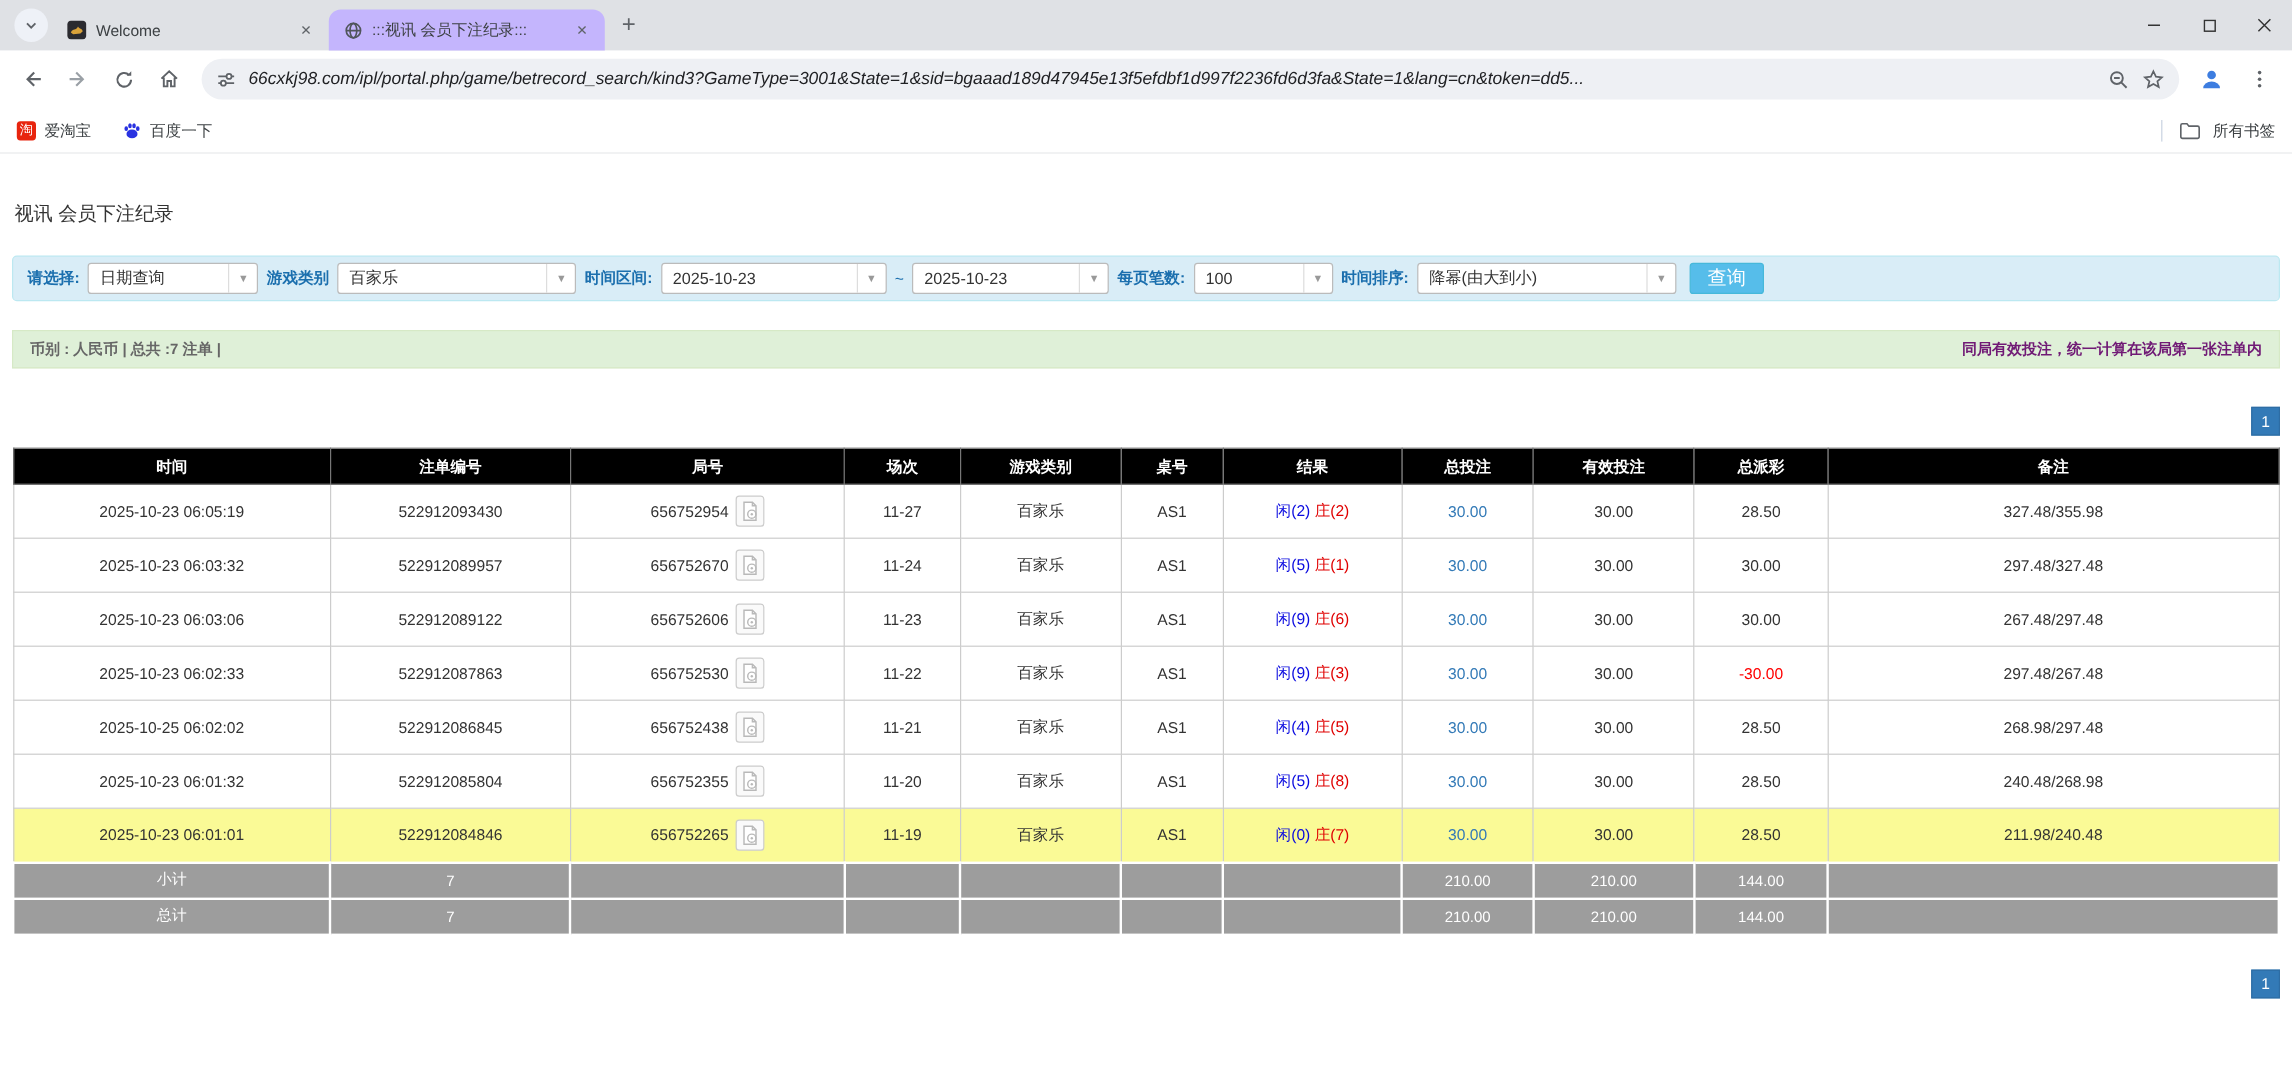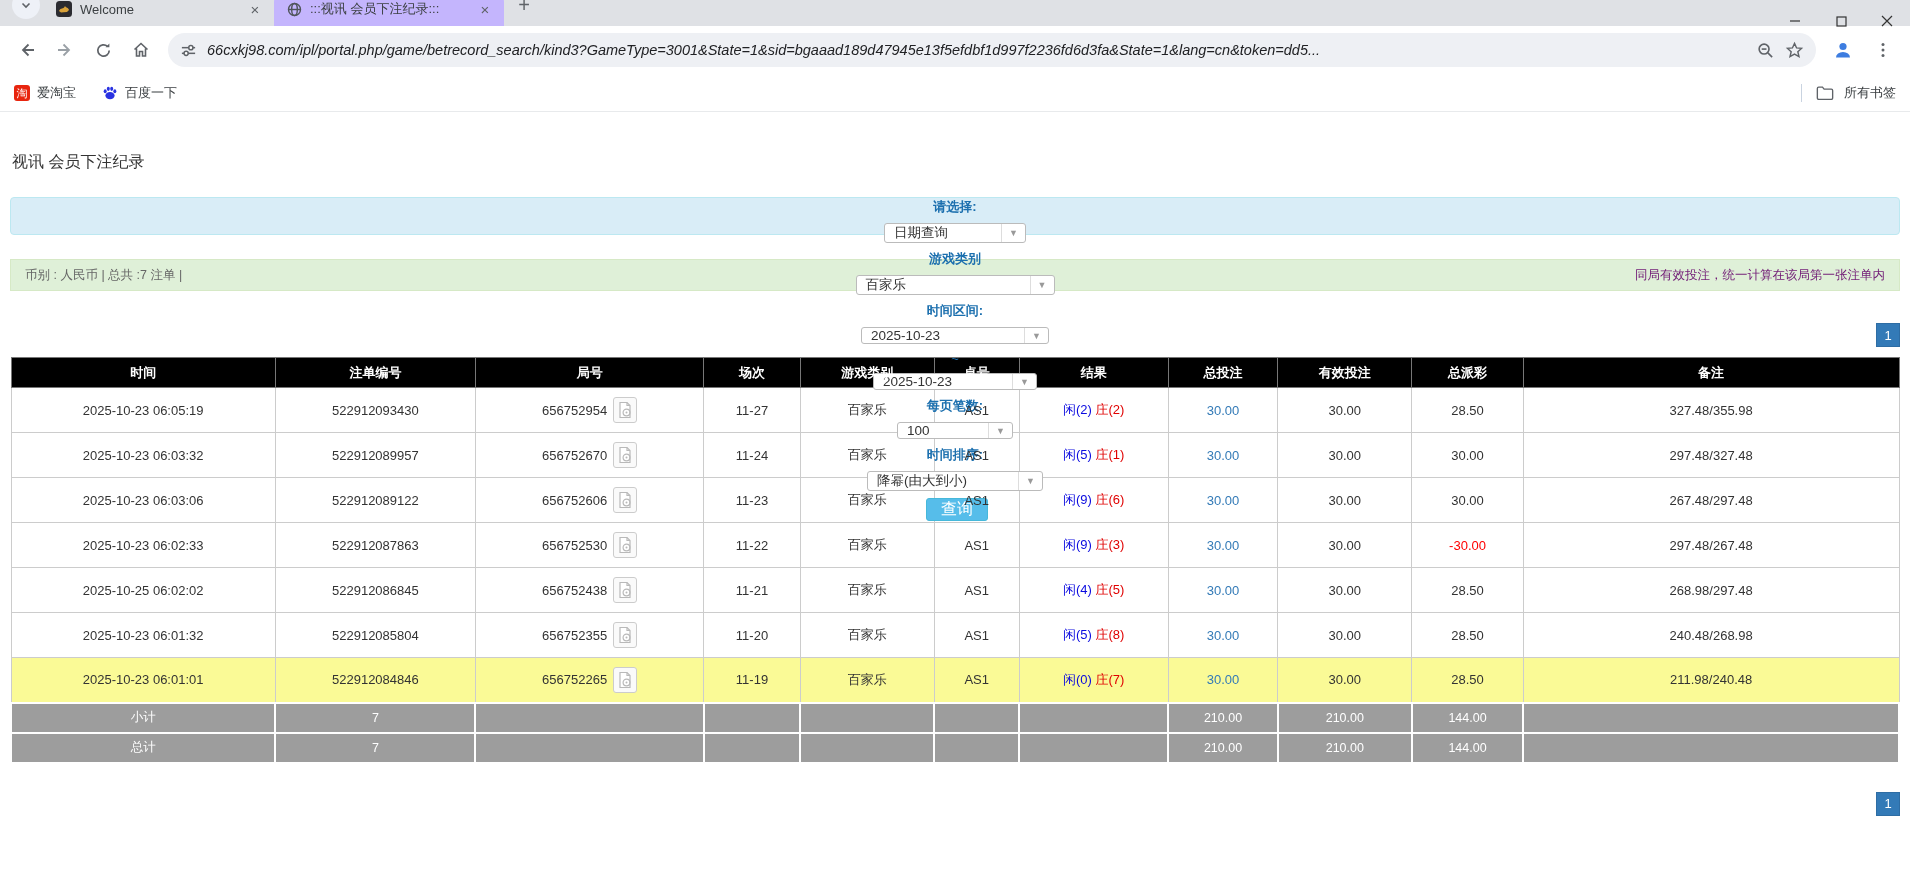--- a/index.html
+++ b/index.html
@@ -1,20 +1,20 @@
 <!DOCTYPE html>
 <html><head>
 <meta charset="utf-8">
 <style>
   * { box-sizing: border-box; margin: 0; padding: 0; }
   html,body { width:1910px; height:890px; overflow:hidden; background:#fff;
     font-family:"Liberation Sans","DejaVu Sans",sans-serif; }
 
   
-  .tabstrip { height:26px; background:#dfe1e5; display:flex; align-items:flex-end; padding-left:8px; position:relative; }
+  .tabstrip { height:42px; background:#dfe1e5; display:flex; align-items:flex-end; padding-left:8px; position:relative; }
   .tab-search { width:28px; height:28px; margin:0 4px 7px 4px; border-radius:14px; background:#eef1f7;
     display:flex; align-items:center; justify-content:center; }
   .tab { height:34px; display:flex; align-items:center; padding:0 10px 0 12px; width:230px; border-radius:10px 10px 0 0;
     font-size:13px; color:#3c4043; }
   .tab .t-title { flex:1; white-space:nowrap; overflow:hidden; margin:0 8px; }
   .tab .t-close { width:18px; height:18px; border-radius:9px; display:flex; align-items:center; justify-content:center;
     font-size:15px; color:#5f6368; }
   .tab.active { background:#c4b5fd; }
   .favicon { width:16px; height:16px; flex:0 0 16px; display:flex; align-items:center; justify-content:center; }
   .newtab { width:28px; height:28px; margin:0 0 7px 6px; display:flex; align-items:center; justify-content:center;
@@ -34,32 +34,32 @@
   .bm-right { margin-left:auto; display:flex; align-items:center; gap:10px; font-size:13px; color:#3c4043; }
   .bm-divider { width:1px; height:18px; background:#c9d3e0; margin-right:4px; }
   .tb-ico { width:16px; height:16px; border-radius:3px; background:#e8250e; color:#fff; font-size:11px; line-height:16px;
     text-align:center; }
 
   
   .page { background:#fff; }
   .page-title { font-size:16px; color:#333; font-weight:400; margin:40px 0 16px 12px; }
 
   .filter-panel { margin:24px 10px 0 10px; height:38px; background:#d9edf7; border:1px solid #bce8f1; border-radius:4px;
-    display:flex; align-items:center; padding:0 12px; gap:7px;flex-direction:column; }
+    display:flex; align-items:center; padding:0 12px; gap:7px; }
   .f-label { color:#1b6fae; font-weight:bold; font-size:13px; white-space:nowrap; }
   .f-tilde { color:#1b6fae; font-size:13px; }
   .sel { height:26px; background:#fff; border:1px solid #bbb; border-radius:3px; display:flex; align-items:stretch; }
   .sel .sel-val { flex:1; display:flex; align-items:center; padding:0 9px; font-size:13.5px; color:#333; white-space:nowrap; }
   .sel .sel-arrow { width:24px; border-left:1px solid #ddd; display:flex; align-items:center; justify-content:center;
     color:#999; font-size:9px; }
   .btn-search { height:26px; padding:0 14px; margin-left:4px; background:#56bdea; color:#fff; border:1px solid #46b8da;
     border-radius:3px; font-size:16px; display:flex; align-items:center; }
 
   .info-bar { margin:24px 10px 0 10px; height:28px; background:#dff0d8; border:1px solid #d6e9c6; display:flex;
-    align-items:center; justify-content:space-between; padding:15px 14px; font-size:12.5px; }
+    align-items:center; justify-content:space-between; padding:15px 14px; font-size:12.5px;font-weight:bold; }
   .info-left { color:#666; }
   .info-right { color:#701a75; }
 
   .pag-row { display:flex; justify-content:flex-end; padding-right:10px; }
   .pag-top { margin-top:32px; }
   .pag-bottom { margin-top:28px; }
   .pag-btn { width:24px; height:24px; background:#337ab7; border:1px solid #2e6da4; color:#fff; font-size:13px;
     display:flex; align-items:center; justify-content:center; }
 
   table.bets { width:1890px; margin:10px 10px 0 10px; border-collapse:collapse; table-layout:fixed; text-align:center;
@@ -239,21 +239,21 @@
       <span class="sel-arrow">▼</span>
     </div>
 
     <span class="f-label">每页笔数:</span>
     <div class="sel" style="width:116px">
       <span class="sel-val">100</span>
       <span class="sel-arrow">▼</span>
     </div>
 
     <span class="f-label">时间排序:</span>
-    <div class="sel" style="width:176px">
+    <div class="sel" style="width:216px">
       <span class="sel-val">降幂(由大到小)</span>
       <span class="sel-arrow">▼</span>
     </div>
 
     <div class="btn-search">查询</div>
   </div>
 
   <div class="info-bar">
     <span class="info-left">币别 : 人民币 | 总共 :7 注单 |</span>
     <span class="info-right">同局有效投注，统一计算在该局第一张注单内</span>

